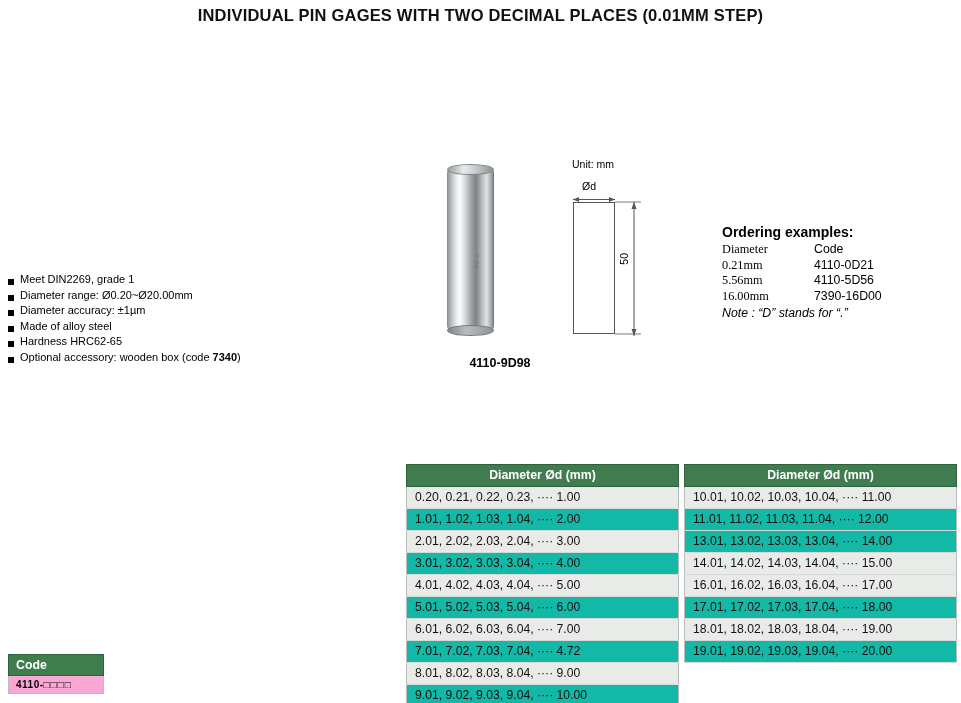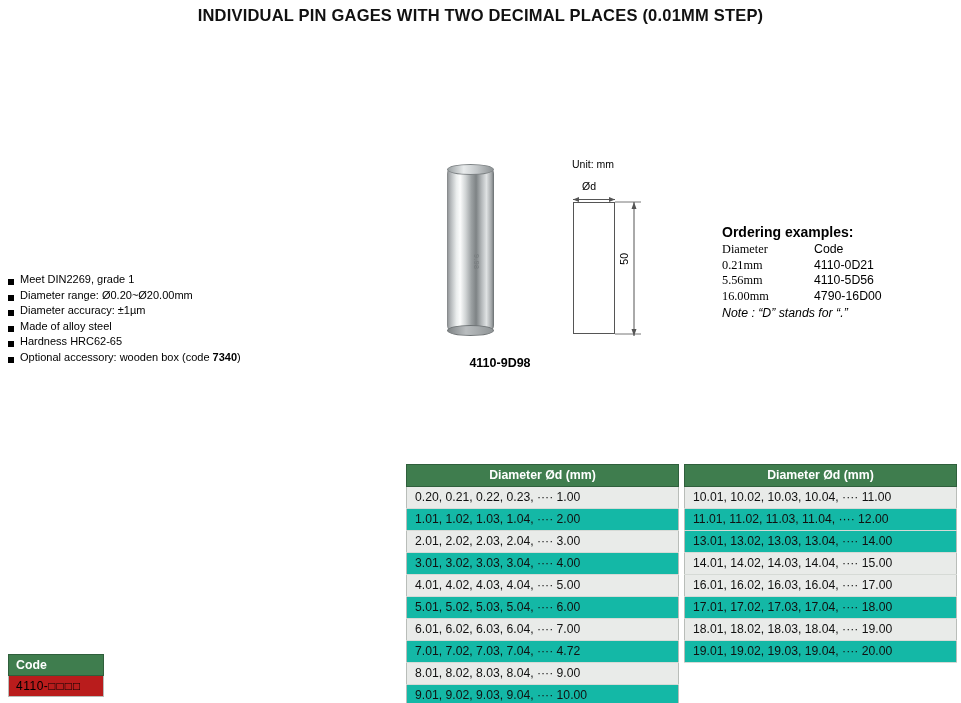--- a/index.html
+++ b/index.html
@@ -233,23 +233,23 @@
   }
   .code-head {
     background: #3f7d4e;
     color: #fff;
     font-size: 12.3px;
     font-weight: bold;
     padding: 3px 7px;
     border: 1px solid #2f5f3c;
   }
   .code-val {
-    background: #b91c1c;
-    font-size: 12px;
-    font-weight: normal;
+    background: #f9a8d4;
+    font-size: 10px;
+    font-weight: bold;
     padding: 3px 7px;
     border: 1px solid #b9bdb9;
     border-top: none;
     letter-spacing: 0.5px;
   }
   .sq { letter-spacing: 1px; }
 </style>
 </head>
 <body>
 
@@ -327,21 +327,21 @@
     <div class="ord-row">
       <span class="ord-d">0.21mm</span>
       <span class="ord-c">4110-0D21</span>
     </div>
     <div class="ord-row">
       <span class="ord-d">5.56mm</span>
       <span class="ord-c">4110-5D56</span>
     </div>
     <div class="ord-row">
       <span class="ord-d">16.00mm</span>
-      <span class="ord-c">4790-16D00</span>
+      <span class="ord-c">7390-16D00</span>
     </div>
     <div class="ord-note">Note : “D” stands for “.”</div>
   </div>
 
   <table class="table table-left">
     <tbody>
         <tr>
       <th class="tbl-head">Diameter Ød (mm)</th>
     </tr>
     <tr class="row-alt">

